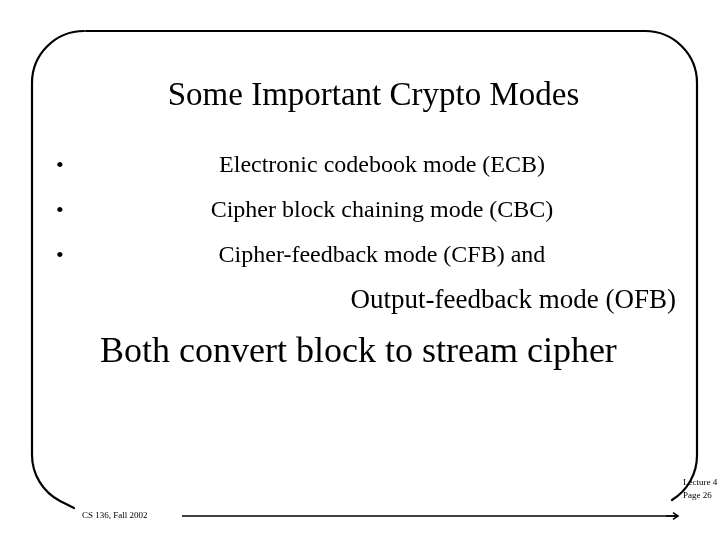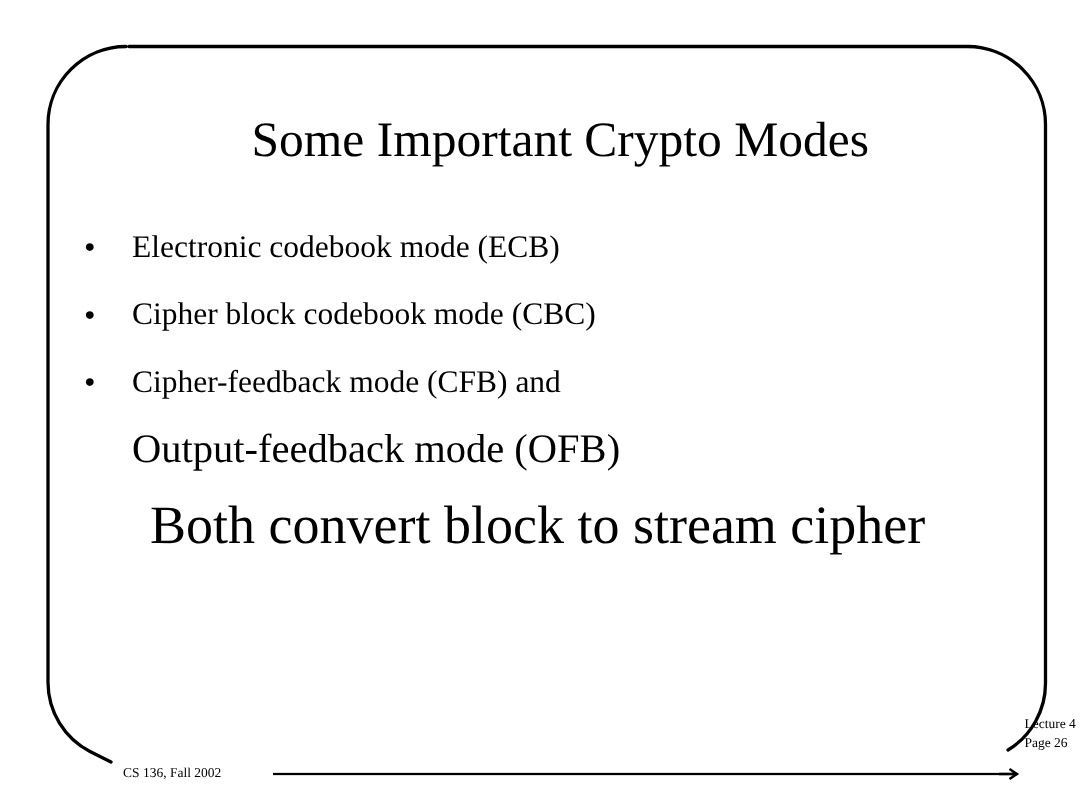--- a/index.html
+++ b/index.html
@@ -65,27 +65,29 @@
   }
   .bullet-dot {
     flex: 0 0 auto;
     width: 32px;
     text-align: left;
     font-size: 22px;
     line-height: 45px;
   }
   .bullet-text {
     flex: 1 1 auto;
-    font-size: 21px;
+    font-size: 24px;
     line-height: 45px;
+    text-align: center;
   }
   .bullet-cont {
     margin-left: 32px;
     font-size: 27px;
     line-height: 45px;
+    text-align: right;
   }
   .plain-line {
     margin-left: 44px;
     font-size: 36px;
     line-height: 45px;
     margin-top: 6px;
   }
 
   
   #footer-left {
@@ -136,21 +138,21 @@
 
   <div id="body">
 
     <div class="bullet-row">
       <span class="bullet-dot">•</span>
       <span class="bullet-text">Electronic codebook mode (ECB)</span>
     </div>
 
     <div class="bullet-row">
       <span class="bullet-dot">•</span>
-      <span class="bullet-text">Cipher block codebook mode (CBC)</span>
+      <span class="bullet-text">Cipher block chaining mode (CBC)</span>
     </div>
 
     <div class="bullet-row">
       <span class="bullet-dot">•</span>
       <span class="bullet-text">Cipher-feedback mode (CFB) and</span>
     </div>
     <div class="bullet-cont">Output-feedback mode (OFB)</div>
 
     <div class="plain-line">Both convert block to stream cipher</div>
 

